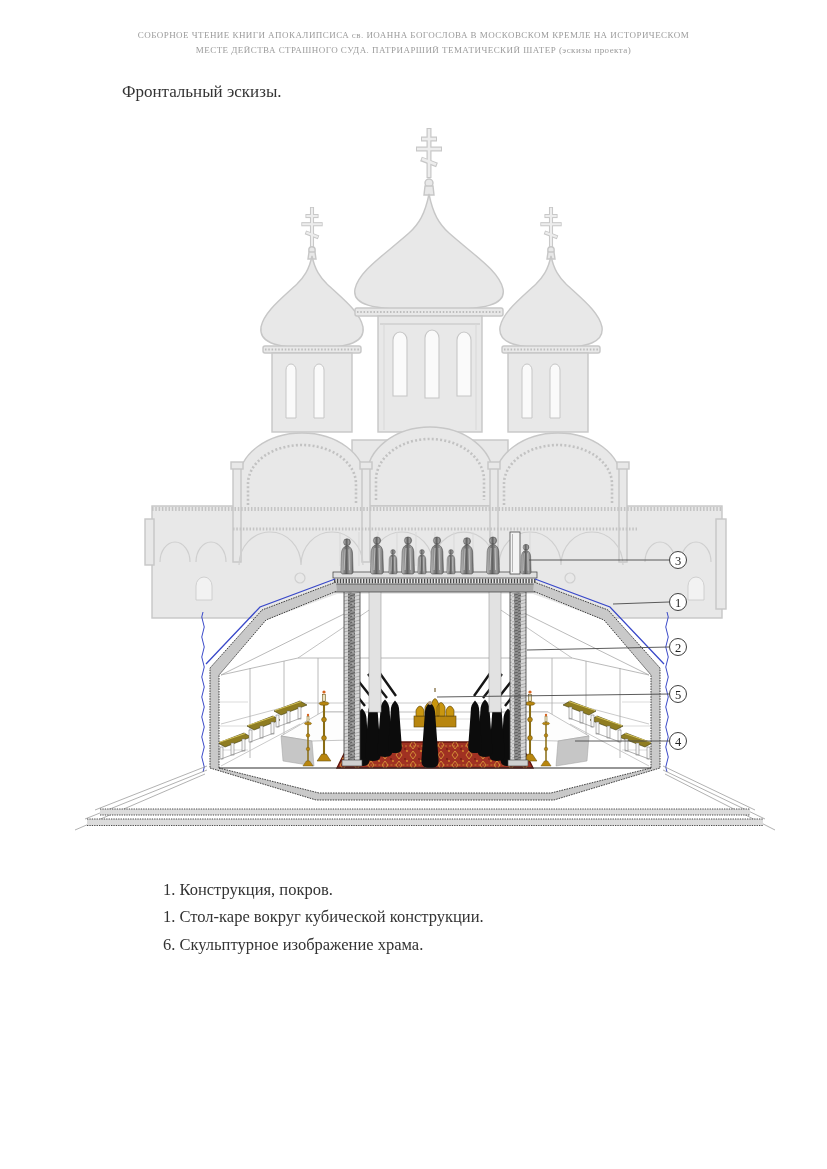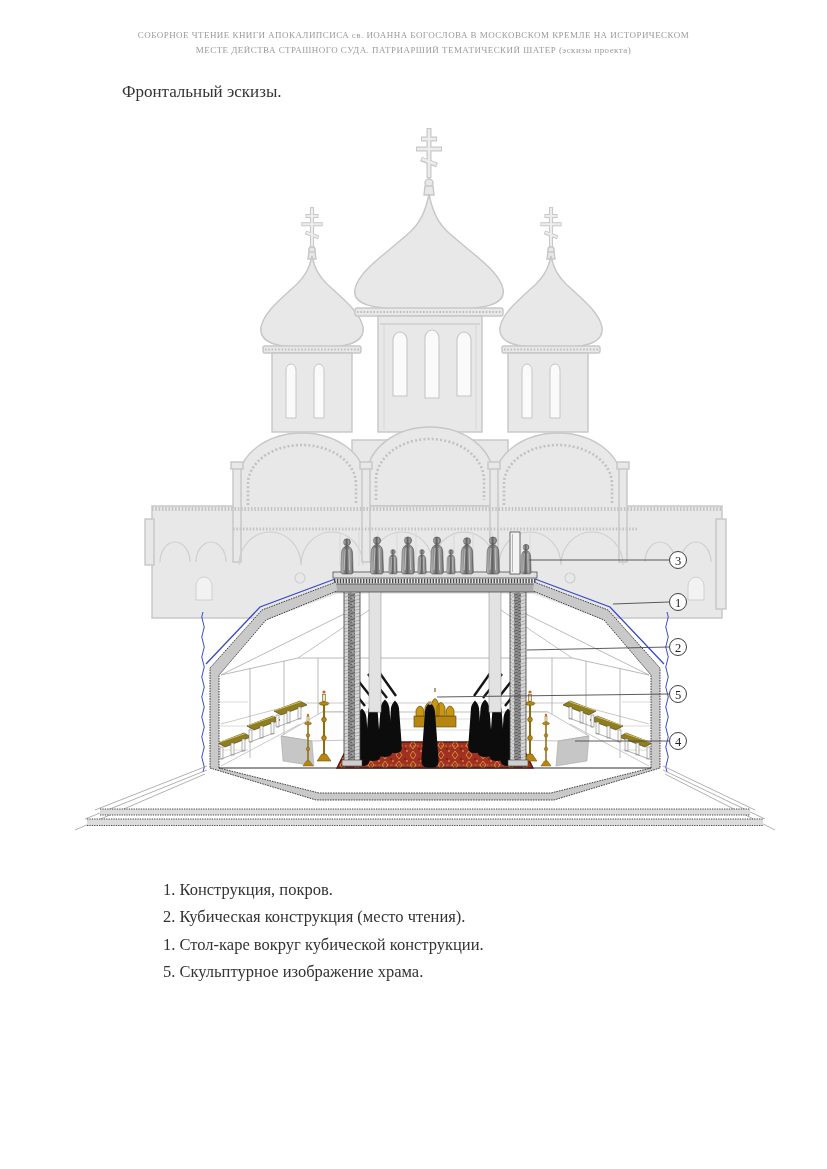--- a/index.html
+++ b/index.html
@@ -298,18 +298,17 @@
       <text class="co-num" x="678" y="564.5">3</text>
       <text class="co-num" x="678" y="606.5">1</text>
       <text class="co-num" x="678" y="651.5">2</text>
       <text class="co-num" x="678" y="698.5">5</text>
       <text class="co-num" x="678" y="745.5">4</text>
     </g>
   </svg>
 
   <div class="lgd">
     <div>1. Конструкция, покров.</div>
-    <div>2. Кубическая конструкция (место чтения).</div>
     <div>1. Стол-каре вокруг кубической конструкции.</div>
-    <div>5. Скульптурное изображение храма.</div>
+    <div>6. Скульптурное изображение храма.</div>
   </div>
 
 </div>
 
 </body></html>

